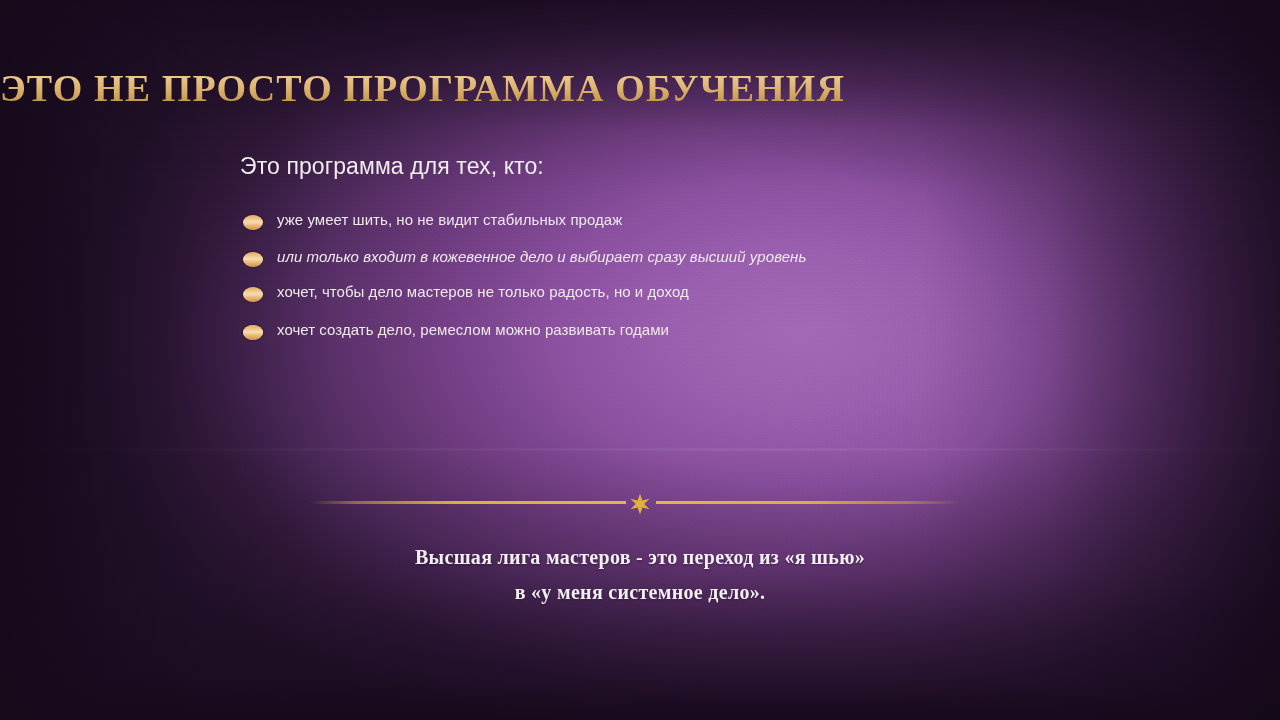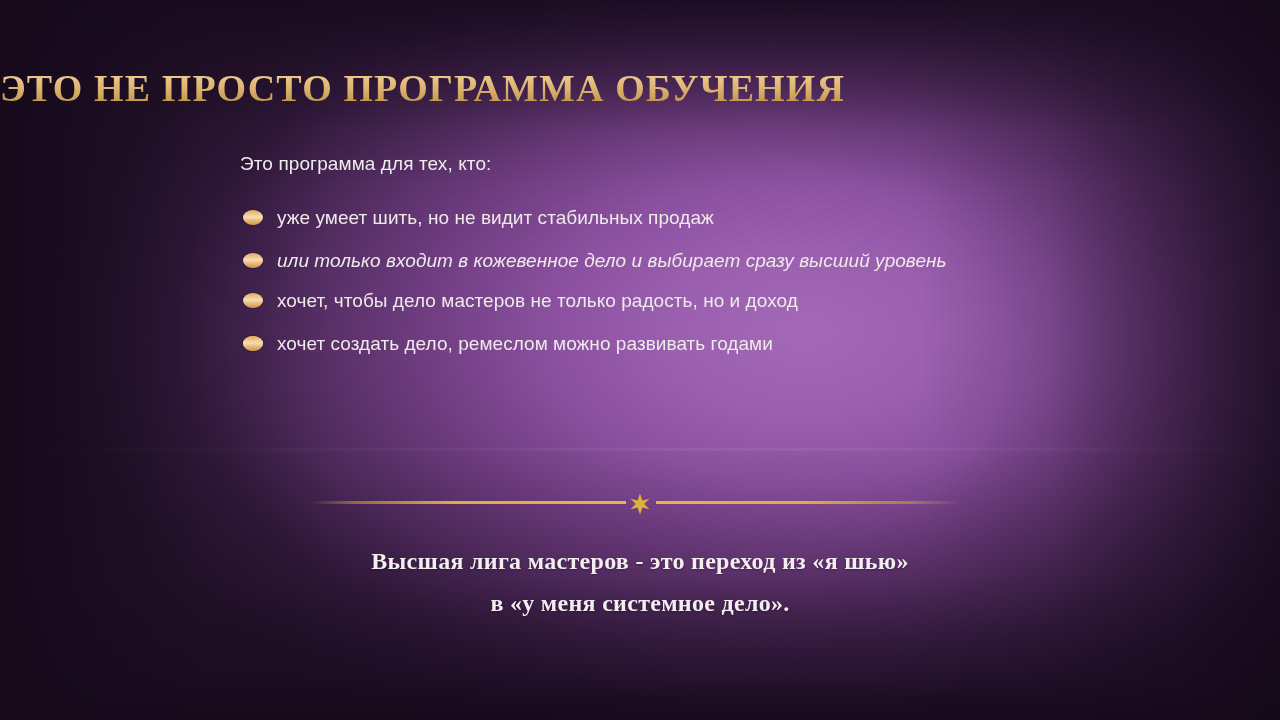--- a/index.html
+++ b/index.html
@@ -114,33 +114,33 @@
   }
 
   
   .body-block {
     position:absolute;
     left:240px; top:152px;
     width:760px;
   }
   .lead {
     color:#f0ecec;
-    font-size:19px;
+    font-size:23px;
     line-height:1.3;
     letter-spacing:0.1px;
     margin-bottom:28px;
   }
 
   .bullets { list-style:none; }
   .bullet {
     position:relative;
     display:block;
     padding-left:37px;
     color:#eeeaea;
-    font-size:19px;
+    font-size:15px;
     line-height:1.37;
     margin-bottom:17px;
     letter-spacing:0.05px;
   }
   .bullet:nth-child(2) { margin-bottom:14px;font-style:italic; }
   .bullet-dot {
     position:absolute;
     left:3px; top:5px;
     width:20px; height:15px;
     border-radius:50%;
@@ -187,21 +187,21 @@
   }
 
   
   .quote {
     position:absolute;
     left:0; right:0; top:540px;
     text-align:center;
     font-family:"Liberation Serif", "DejaVu Serif", serif;
     font-weight:700;
     color:#f3eff0;
-    font-size:24px;
+    font-size:20px;
     line-height:1.75;
     letter-spacing:0.3px;
     text-shadow:0 1px 2px rgba(30,10,38,0.45);
   }
   .quote .ql { display:block; }
 </style>
 </head>
 <body>
 
 <div class="slide">

